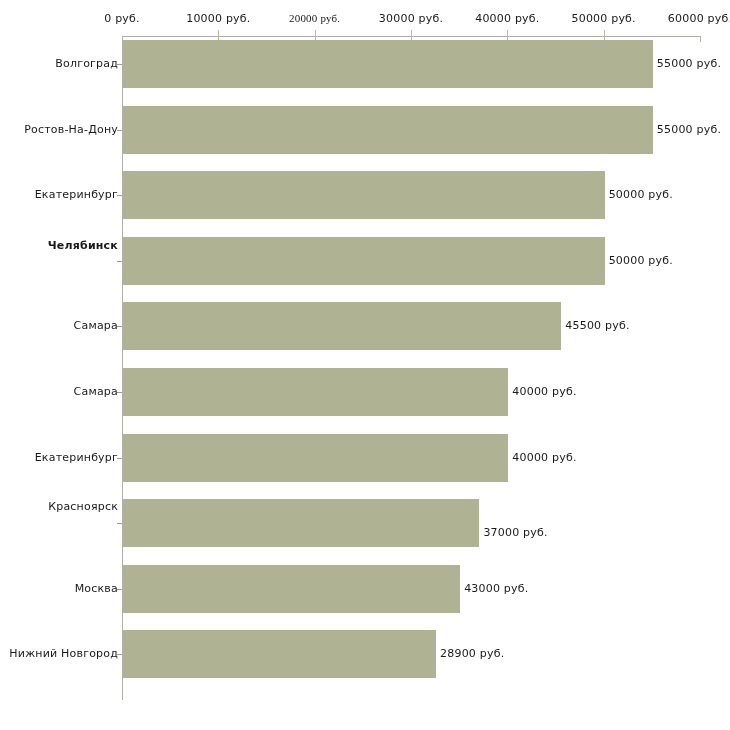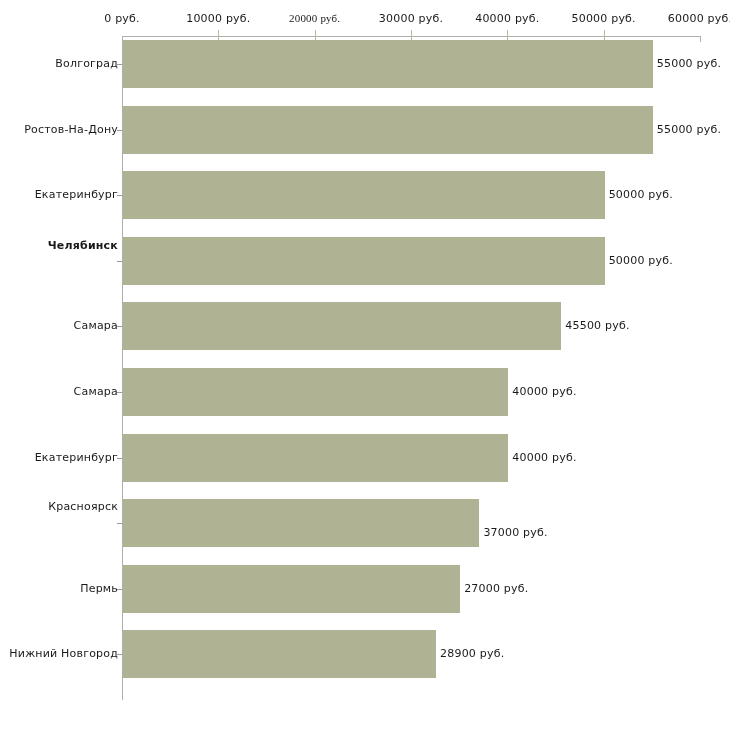--- a/index.html
+++ b/index.html
@@ -123,40 +123,40 @@
       <div class="bar-value" style="left: 608.667px; top: 253.8px;">50000 руб.</div>
       <div class="bar" style="top: 302.4px; width: 438.317px; height: 48px; background: rgb(175, 179, 147);"></div>
       <div class="bar-value" style="left: 565.317px; top: 319.4px;">45500 руб.</div>
       <div class="bar" style="top: 368px; width: 385.333px; height: 48px; background: rgb(175, 179, 147);"></div>
       <div class="bar-value" style="left: 512.333px; top: 385px;">40000 руб.</div>
       <div class="bar" style="top: 433.6px; width: 385.333px; height: 48px; background: rgb(175, 179, 147);"></div>
       <div class="bar-value" style="left: 512.333px; top: 450.6px;">40000 руб.</div>
       <div class="bar" style="top: 499.2px; width: 356.433px; height: 48px; background: rgb(175, 179, 147);"></div>
       <div class="bar-value" style="left: 483.433px; top: 516.2px; margin-top: 10px;">37000 руб.</div>
       <div class="bar" style="top: 564.8px; width: 337.167px; height: 48px; background: rgb(175, 179, 147);"></div>
-      <div class="bar-value" style="left: 464.167px; top: 581.8px;">27000 руб.</div>
+      <div class="bar-value" style="left: 464.167px; top: 581.8px;">43000 руб.</div>
       <div class="bar" style="top: 630.4px; width: 313.083px; height: 48px; background: rgb(175, 179, 147);"></div>
       <div class="bar-value" style="left: 440.083px; top: 647.4px;">28900 руб.</div>
     </div>
   <div id="cat-labels-layer">
       <div class="cat-label" style="top: 57px;">Волгоград</div>
       <div class="cat-tick" style="top: 64px;"></div>
       <div class="cat-label" style="top: 122.6px;">Ростов-На-Дону</div>
       <div class="cat-tick" style="top: 129.6px;"></div>
       <div class="cat-label" style="top: 188.2px;">Екатеринбург</div>
       <div class="cat-tick" style="top: 195.2px;"></div>
       <div class="cat-label" style="top: 239px; font-weight: bold;">Челябинск</div>
       <div class="cat-tick" style="top: 260.8px;"></div>
       <div class="cat-label" style="top: 319.4px;">Самара</div>
       <div class="cat-tick" style="top: 326.4px;"></div>
       <div class="cat-label" style="top: 385px;">Самара</div>
       <div class="cat-tick" style="top: 392px;"></div>
       <div class="cat-label" style="top: 450.6px;">Екатеринбург</div>
       <div class="cat-tick" style="top: 457.6px;"></div>
       <div class="cat-label" style="top: 500px;">Красноярск</div>
       <div class="cat-tick" style="top: 523.2px;"></div>
-      <div class="cat-label" style="top: 581.8px;">Пермь</div>
+      <div class="cat-label" style="top: 581.8px;">Москва</div>
       <div class="cat-tick" style="top: 588.8px;"></div>
       <div class="cat-label" style="top: 647.4px;">Нижний Новгород</div>
       <div class="cat-tick" style="top: 654.4px;"></div>
     </div>
 
 </div>
 
 </body></html>

